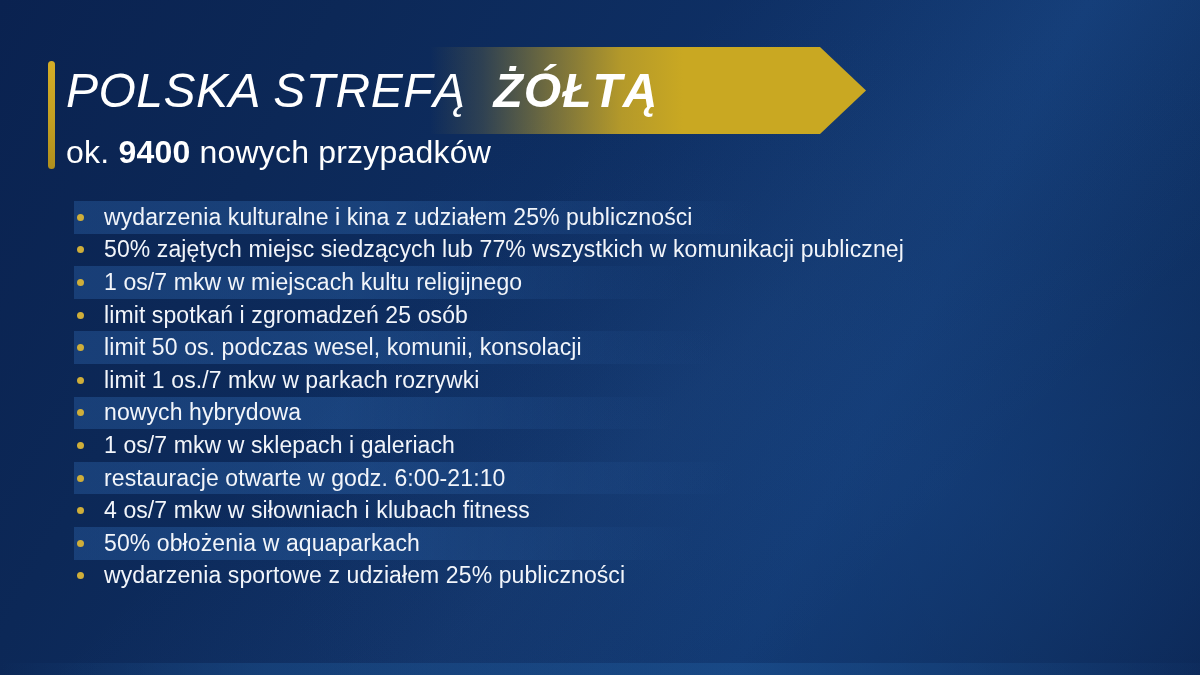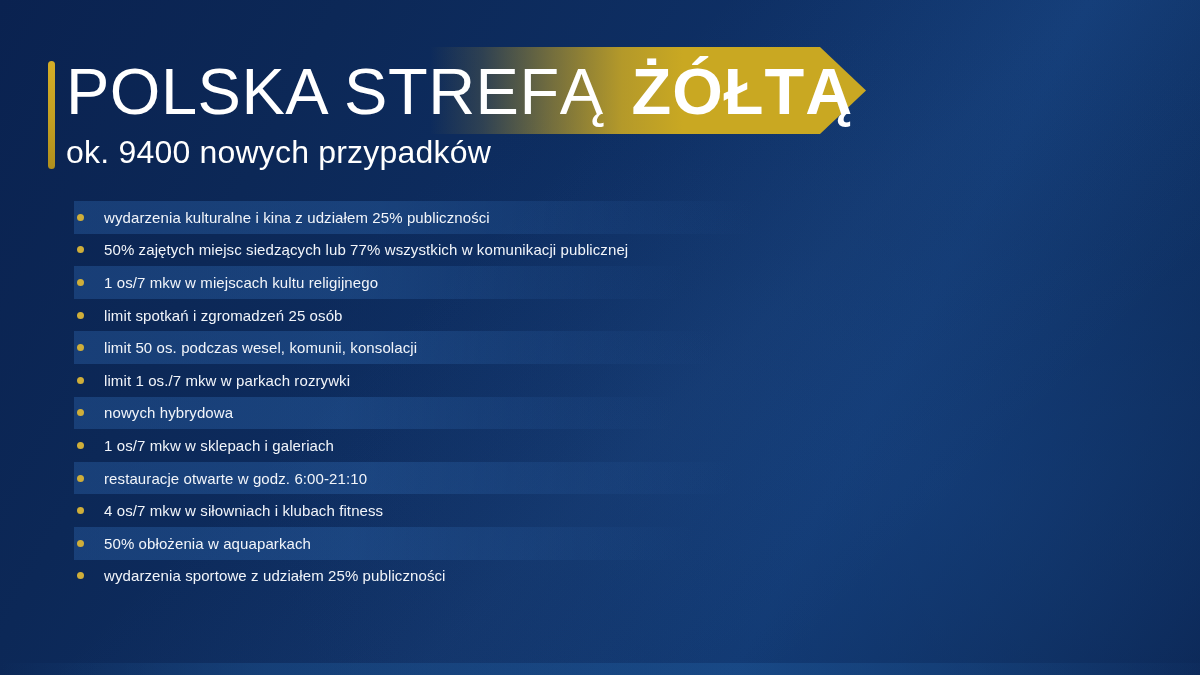--- a/index.html
+++ b/index.html
@@ -95,44 +95,45 @@
   #title-line {
     position: absolute;
     left: 66px;
     top: 46px;
     height: 90px;
     display: flex;
     align-items: center;
     white-space: nowrap;
   }
   .title-word {
-    font-size: 65px;
+    font-size: 48px;
     font-weight: 400;
     letter-spacing: 0.5px;
     color: #ffffff;
     line-height: 1;
+    font-style: italic;
   }
   .title-word.accent {
     font-weight: 700;
     margin-left: 28px;
     letter-spacing: 1px;
   }
 
   #subtitle {
     position: absolute;
     left: 66px;
     top: 133px;
     font-size: 32px;
     color: #ffffff;
     letter-spacing: 0.2px;
     white-space: nowrap;
     line-height: 1.2;
   }
   #subtitle .strong {
-    font-weight: 400;
+    font-weight: 700;
   }
 
   
   #bullet-list {
     position: absolute;
     left: 0;
     top: 201px;
     width: 1200px;
   }
 
@@ -164,21 +165,21 @@
     height: 7px;
     margin-left: 77px;
     margin-right: 0;
     border-radius: 50%;
     background: #cfae3a;
   }
 
   .bullet-text {
     position: relative;
     margin-left: 20px;
-    font-size: 15px;
+    font-size: 23px;
     color: #f2f5fa;
     letter-spacing: 0.1px;
     white-space: nowrap;
     line-height: 1;
   }
 </style>
 </head>
 <body>
 
 <div id="slide">

